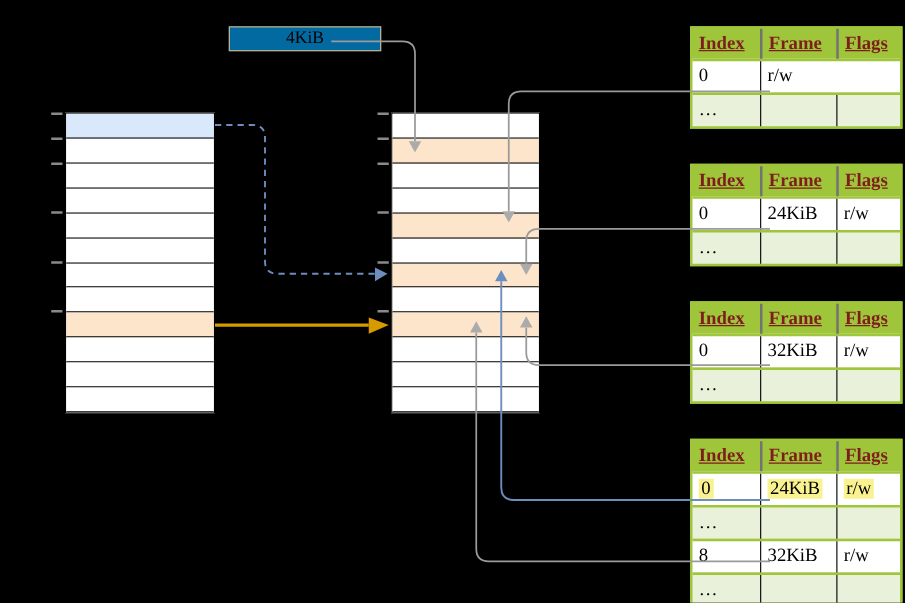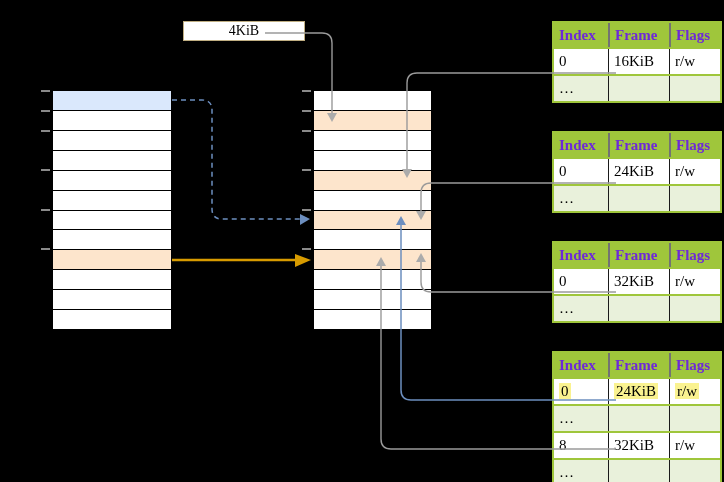--- a/index.html
+++ b/index.html
@@ -5,21 +5,21 @@
   html,body{margin:0;padding:0;}
   body{
     width:724px;height:482px;
     background:#000;
     position:relative;overflow:hidden;
     font-family:"Liberation Serif","DejaVu Serif",serif;
   }
   
   .size-label{
     position:absolute;left:183px;top:21px;width:120px;height:18px;
-    background:#ffffff;border:1px solid #BFAE82;
+    background:#0369a1;border:1px solid #BFAE82;
     text-align:center;line-height:18px;font-size:14px;color:#000;
   }
   
   .mem{
     position:absolute;top:90px;height:241px;
     border:1px solid #000;box-sizing:border-box;
     display:flex;flex-direction:column;background:#fff;
   }
   #left-array{left:52px;width:120px;}
   #right-array{left:313px;width:119px;}
@@ -33,21 +33,21 @@
   }
   #table-1{top:21px;} #table-2{top:131px;} #table-3{top:241px;} #table-4{top:351px;}
   .trow{display:grid;grid-template-columns:54px 61px 1fr;height:25px;background:#fff;}
   .trow + .trow{border-top:2px solid #9FC63B;}
   .trow.head{height:24px;background:#9FC63B;}
   .trow.alt{background:#E9F1DB;}
   .tcell{
     padding:2px 0 0 5px;font-size:15px;line-height:21px;color:#000;
     overflow:hidden;white-space:nowrap;
   }
-  .trow.head .tcell{color:#6d28d9;font-weight:bold;}
+  .trow.head .tcell{color:#7f1d1d;font-weight:bold;text-decoration:underline;}
   .trow.head .tcell + .tcell{border-left:2px solid #737373;}
   .trow:not(.head) .tcell + .tcell{border-left:1px solid #1A1A1A;}
   .hl{background:#FAF290;padding:0 2px;}
   
   #connectors{position:absolute;left:0;top:0;pointer-events:none;}
   .c-gray{fill:none;stroke:#9A9A9A;stroke-width:1.4;}
   .h-gray{fill:#ABABAB;stroke:none;}
   .c-blue{fill:none;stroke:#6C8EBF;stroke-width:1.5;}
   .c-dash{stroke-dasharray:5 4;}
   .h-blue{fill:#6C8EBF;stroke:none;}
@@ -104,21 +104,20 @@
   </div>
 
 <div class="ptable" id="table-1">
   <div class="trow head">
     <div class="tcell">Index</div>
     <div class="tcell">Frame</div>
     <div class="tcell">Flags</div>
   </div>
   <div class="trow">
     <div class="tcell">0</div>
-    <div class="tcell">16KiB</div>
     <div class="tcell">r/w</div>
   </div>
   <div class="trow alt">
     <div class="tcell">…</div>
     <div class="tcell"></div>
     <div class="tcell"></div>
   </div>
 </div>
 
 <div class="ptable" id="table-2">

